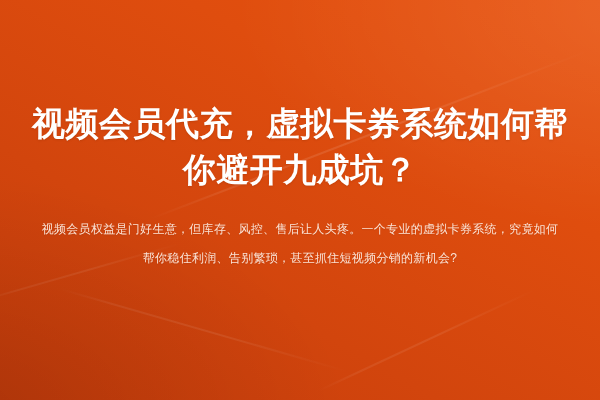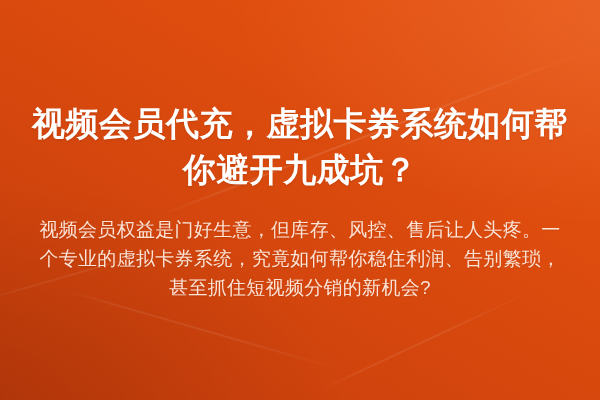--- a/index.html
+++ b/index.html
@@ -109,21 +109,21 @@
     line-height: 46px;
     font-weight: 700;
     color: #ffffff;
     letter-spacing: 0.5px;
     text-shadow: 0 1px 2px rgba(120, 40, 0, 0.22);
   }
 
   .subtitle {
     margin: 0;
     padding: 22px 38px 0 38px;
-    font-size: 19px;
+    font-size: 12px;
     line-height: 29px;
     font-weight: 400;
     color: #fbe3d6;
     letter-spacing: 0.3px;
     text-shadow: 0 1px 1px rgba(120, 40, 0, 0.16);
   }
 </style>
 </head>
 <body>
 

